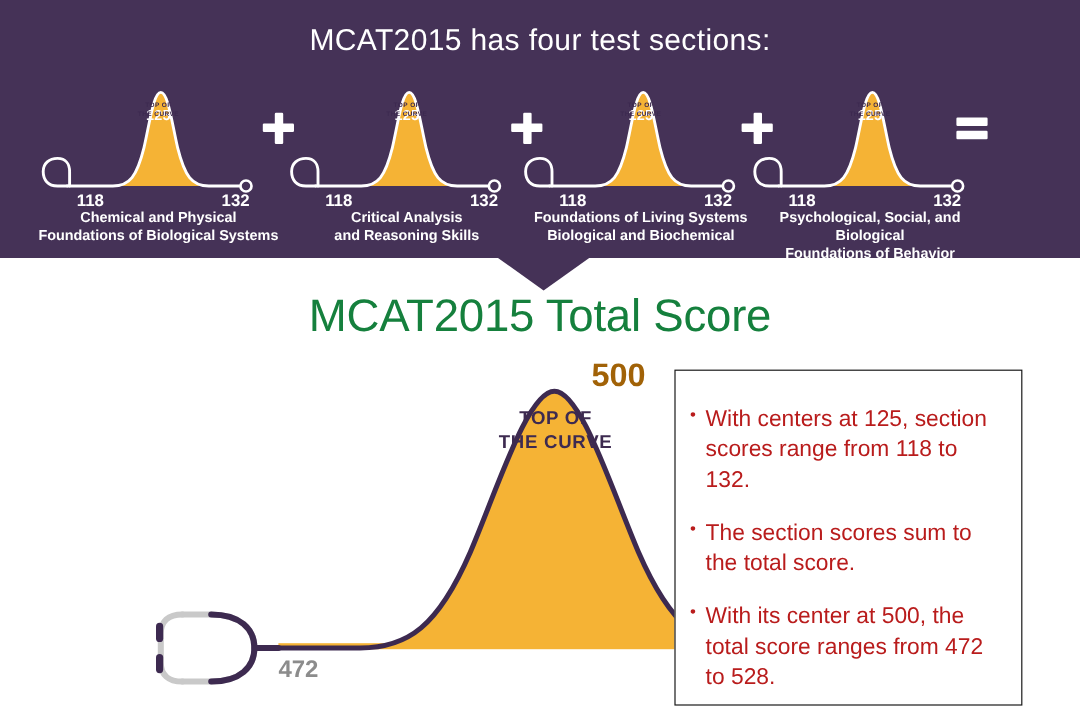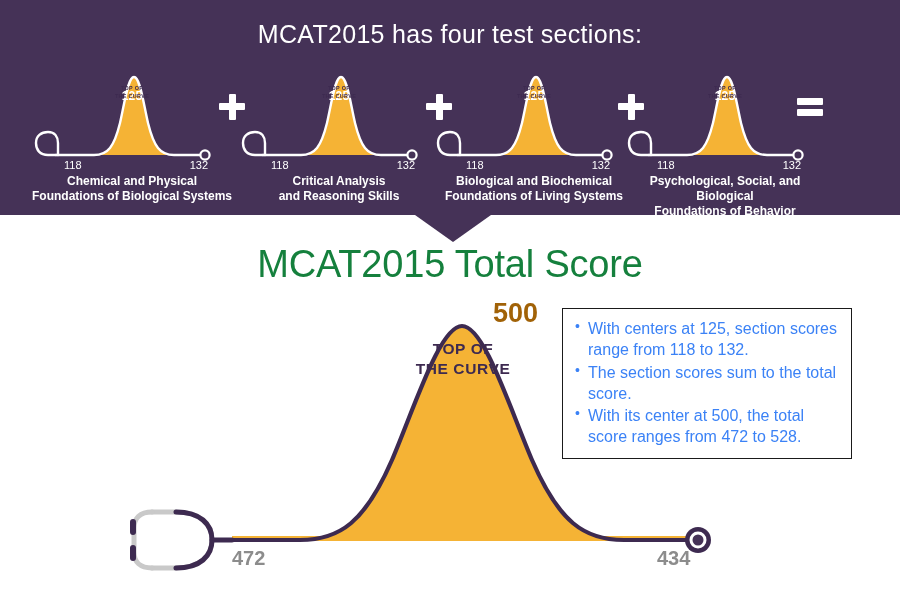--- a/index.html
+++ b/index.html
@@ -48,21 +48,21 @@
     margin-top:36px;
   }
   .sec-top-curve {
     position:absolute; top:30px; left:0; width:196px;
     text-align:center;
     color:#3d2a50; font-size:5.4px; font-weight:bold;
     line-height:1.45; letter-spacing:.35px;
   }
   .sec-min, .sec-max {
     position:absolute; top:104px;
-    color:#ffffff; font-size:11px; font-weight:normal;
+    color:#ffffff; font-size:14px; font-weight:bold;
   }
   .sec-min { left:30px; }
   .sec-max { right:22px; }
   .sec-name {
     position:absolute; top:119px; left:-6px; width:208px;
     text-align:center;
     color:#ffffff; font-size:12px; font-weight:bold;
     line-height:1.25;
   }
 
@@ -113,24 +113,25 @@
     position:absolute; left:562px; top:308px;
     width:290px;
     border:1.6px solid #1a1a1a;
     background:#ffffff;
     padding:9px 12px 9px 10px;
   }
   #legend ul { list-style:none; }
   #legend li {
     position:relative;
     padding-left:15px;
-    color:#3b82f6;
-    font-size:16px;
+    color:#b91c1c;
+    font-size:19px;
     line-height:1.33;
     margin-bottom:1px;
+    margin-top:19px;
   }
   #legend li:before {
     content:"\2022";
     position:absolute; left:2px; top:-1px;
     font-size:14px;
   }
 </style>
 </head>
 <body>
 
@@ -199,22 +200,22 @@
     <circle cx="171" cy="100" r="4.6" fill="#453257" stroke="#ffffff" stroke-width="2.2"></circle>
   </svg>
   <div class="sec-peak-label">125</div>
   <div class="sec-top-curve">
     <div>TOP OF</div>
     <div>THE CURVE</div>
   </div>
   <div class="sec-min">118</div>
   <div class="sec-max">132</div>
   <div class="sec-name">
+    <div>Foundations of Living Systems</div>
     <div>Biological and Biochemical</div>
-    <div>Foundations of Living Systems</div>
   </div>
 </div>
 
 <div class="op op-plus" style="left:616px;">
   <span class="bar h"></span>
   <span class="bar v"></span>
 </div>
 
 <div class="section" style="left:627px;">
   <svg class="sec-svg" width="196" height="120" viewBox="0 0 196 120">

